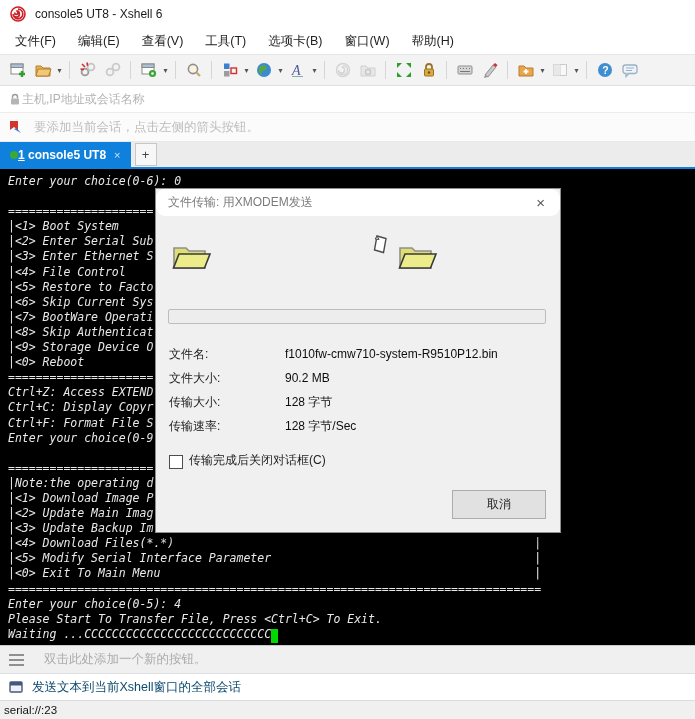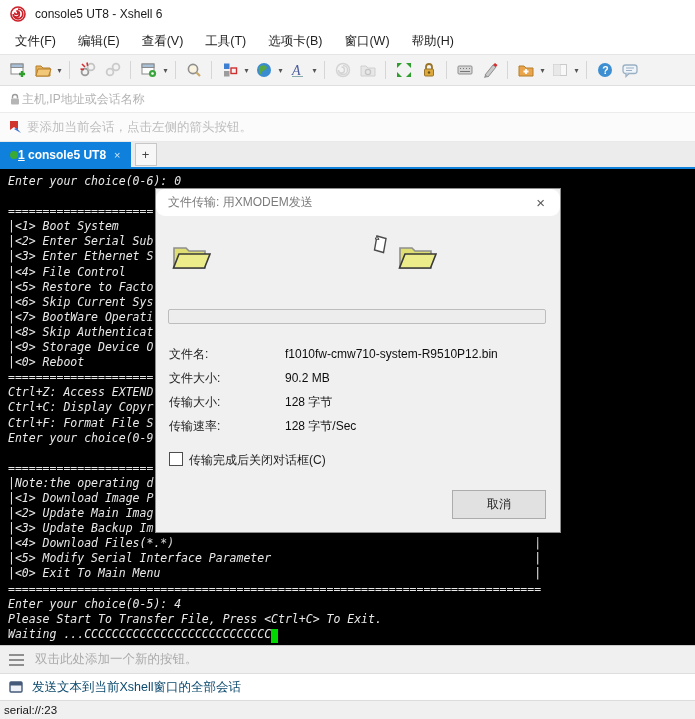--- a/index.html
+++ b/index.html
@@ -16,55 +16,55 @@
   
   .toolbar{height:30px;background:#f3f3f3;border-top:1px solid #e6e6e6;border-bottom:1px solid #e0e0e0;display:flex;align-items:center;padding:0 5px;flex:none;}
   .tbtn{width:25px;height:24px;display:flex;align-items:center;justify-content:center;flex:none;}
   .tbtn.dis{opacity:.45;filter:grayscale(1);}
   .caret{font-size:8px;color:#555;width:9px;text-align:center;flex:none;}
   .tsep{width:1px;height:18px;background:#d6d6d6;margin:0 5px;flex:none;}
 
   
   .addressbar{height:26px;background:#fff;border-bottom:1px solid #ececec;display:flex;align-items:center;padding:0 9px;gap:1px;font-size:12px;color:#b3b3b3;flex:none;}
   
-  .infobar{height:28px;background:#fbfbfb;border-bottom:1px solid #e9e9e9;display:flex;align-items:center;padding:0 8px;gap:4px;font-size:12.5px;color:#bdbdbd;flex:none;}
+  .infobar{height:28px;background:#fbfbfb;border-bottom:1px solid #e9e9e9;display:flex;align-items:center;padding:0 8px;gap:11px;font-size:12.5px;color:#bdbdbd;flex:none;}
 
   
   .tabbar{height:25px;background:#ececec;display:flex;align-items:stretch;border-bottom:2px solid #0f80dc;flex:none;}
   .tab-active{background:#0f80dc;color:#fff;display:flex;align-items:center;padding:0 10px;font-size:12px;font-weight:bold;}
   .tab-dot{width:8px;height:8px;border-radius:50%;background:#3aaa35;flex:none;}
   .tab-index{text-decoration:underline;}
   .tab-close{color:#cfe6f7;font-weight:normal;font-size:11px;margin-left:8px;}
   .tab-add{width:20px;background:#f7f7f7;border:1px solid #c7c7c7;margin:1px 0 1px 4px;display:flex;align-items:center;justify-content:center;color:#444;font-size:13px;}
 
   
   .terminal{flex:1;background:#000;position:relative;overflow:hidden;}
   .term-lines{padding:5px 0 0 8px;}
   .term-line{white-space:pre;height:15.1px;font-family:"DejaVu Sans Mono",monospace;font-size:11.5px;line-height:15.1px;color:#e9e9e9;font-style:italic;}
   .cursor{position:absolute;left:271px;top:460px;width:7px;height:14px;background:#00d800;}
 
   
-  .quickbar{height:27px;background:#f0f0f0;border-top:1px solid #c9c9c9;display:flex;align-items:center;padding:0 9px;gap:11px;color:#ababab;font-size:12.5px;flex:none;}
+  .quickbar{height:27px;background:#f0f0f0;border-top:1px solid #c9c9c9;display:flex;align-items:center;padding:0 9px;gap:20px;color:#ababab;font-size:12.5px;flex:none;}
   .hamburger{display:flex;flex-direction:column;gap:3px;}
   .hamburger i{display:block;width:15px;height:2px;background:#8f8f8f;}
   .sendbar{height:26px;background:#fff;border-top:1px solid #dedede;display:flex;align-items:center;padding:0 9px;gap:9px;color:#0c4a6e;font-size:12.5px;flex:none;}
   .statusbar{height:18px;background:#f0f0f0;border-top:1px solid #dcdcdc;display:flex;align-items:center;padding:0 4px;font-size:11.5px;color:#111;flex:none;}
 
   
   .dialog{position:absolute;left:155px;top:188px;width:404px;height:343px;background:#f0f0f0;border:1px solid #8f8f8f;box-shadow:4px 4px 14px rgba(0,0,0,.45);z-index:5;}
   .dlg-title{height:27px;background:#fff;display:flex;align-items:center;padding:0 12px;font-size:12px;color:#7b7b7b;border-radius:9px;}
   .dlg-close{margin-left:auto;color:#5a5a5a;font-size:15px;line-height:15px;padding:0 3px;}
   .dlg-anim{position:relative;height:92px;}
   .dlg-folder{position:absolute;}
   .dlg-progress{position:absolute;left:12px;top:120px;width:376px;height:13px;background:#ededed;border:1px solid #bdbdbd;border-radius:2px;}
   .dlg-fields{position:absolute;left:13px;top:153px;right:13px;}
   .dlg-row{display:flex;height:24px;align-items:center;font-size:12px;}
   .dlg-label{width:116px;color:#1c1c1c;}
   .dlg-value{color:#0d0d0d;}
-  .dlg-check{position:absolute;left:13px;top:263px;display:flex;align-items:flex-start;gap:6px;font-size:12px;color:#1c1c1c;}
+  .dlg-check{position:absolute;left:13px;top:263px;display:flex;align-items:flex-end;gap:6px;font-size:12px;color:#1c1c1c;}
   .checkbox{width:12px;height:12px;background:#fff;border:1px solid #4d4d4d;flex:none;}
   .dlg-cancel{position:absolute;right:14px;top:301px;width:92px;height:27px;background:#e1e1e1;border:1px solid #acacac;display:flex;align-items:center;justify-content:center;font-size:12px;color:#1c1c1c;}
 </style>
 </head>
 <body>
 
 <div class="app">
 
   <div class="titlebar">
     <svg width="16" height="16" viewBox="0 0 16 16">

